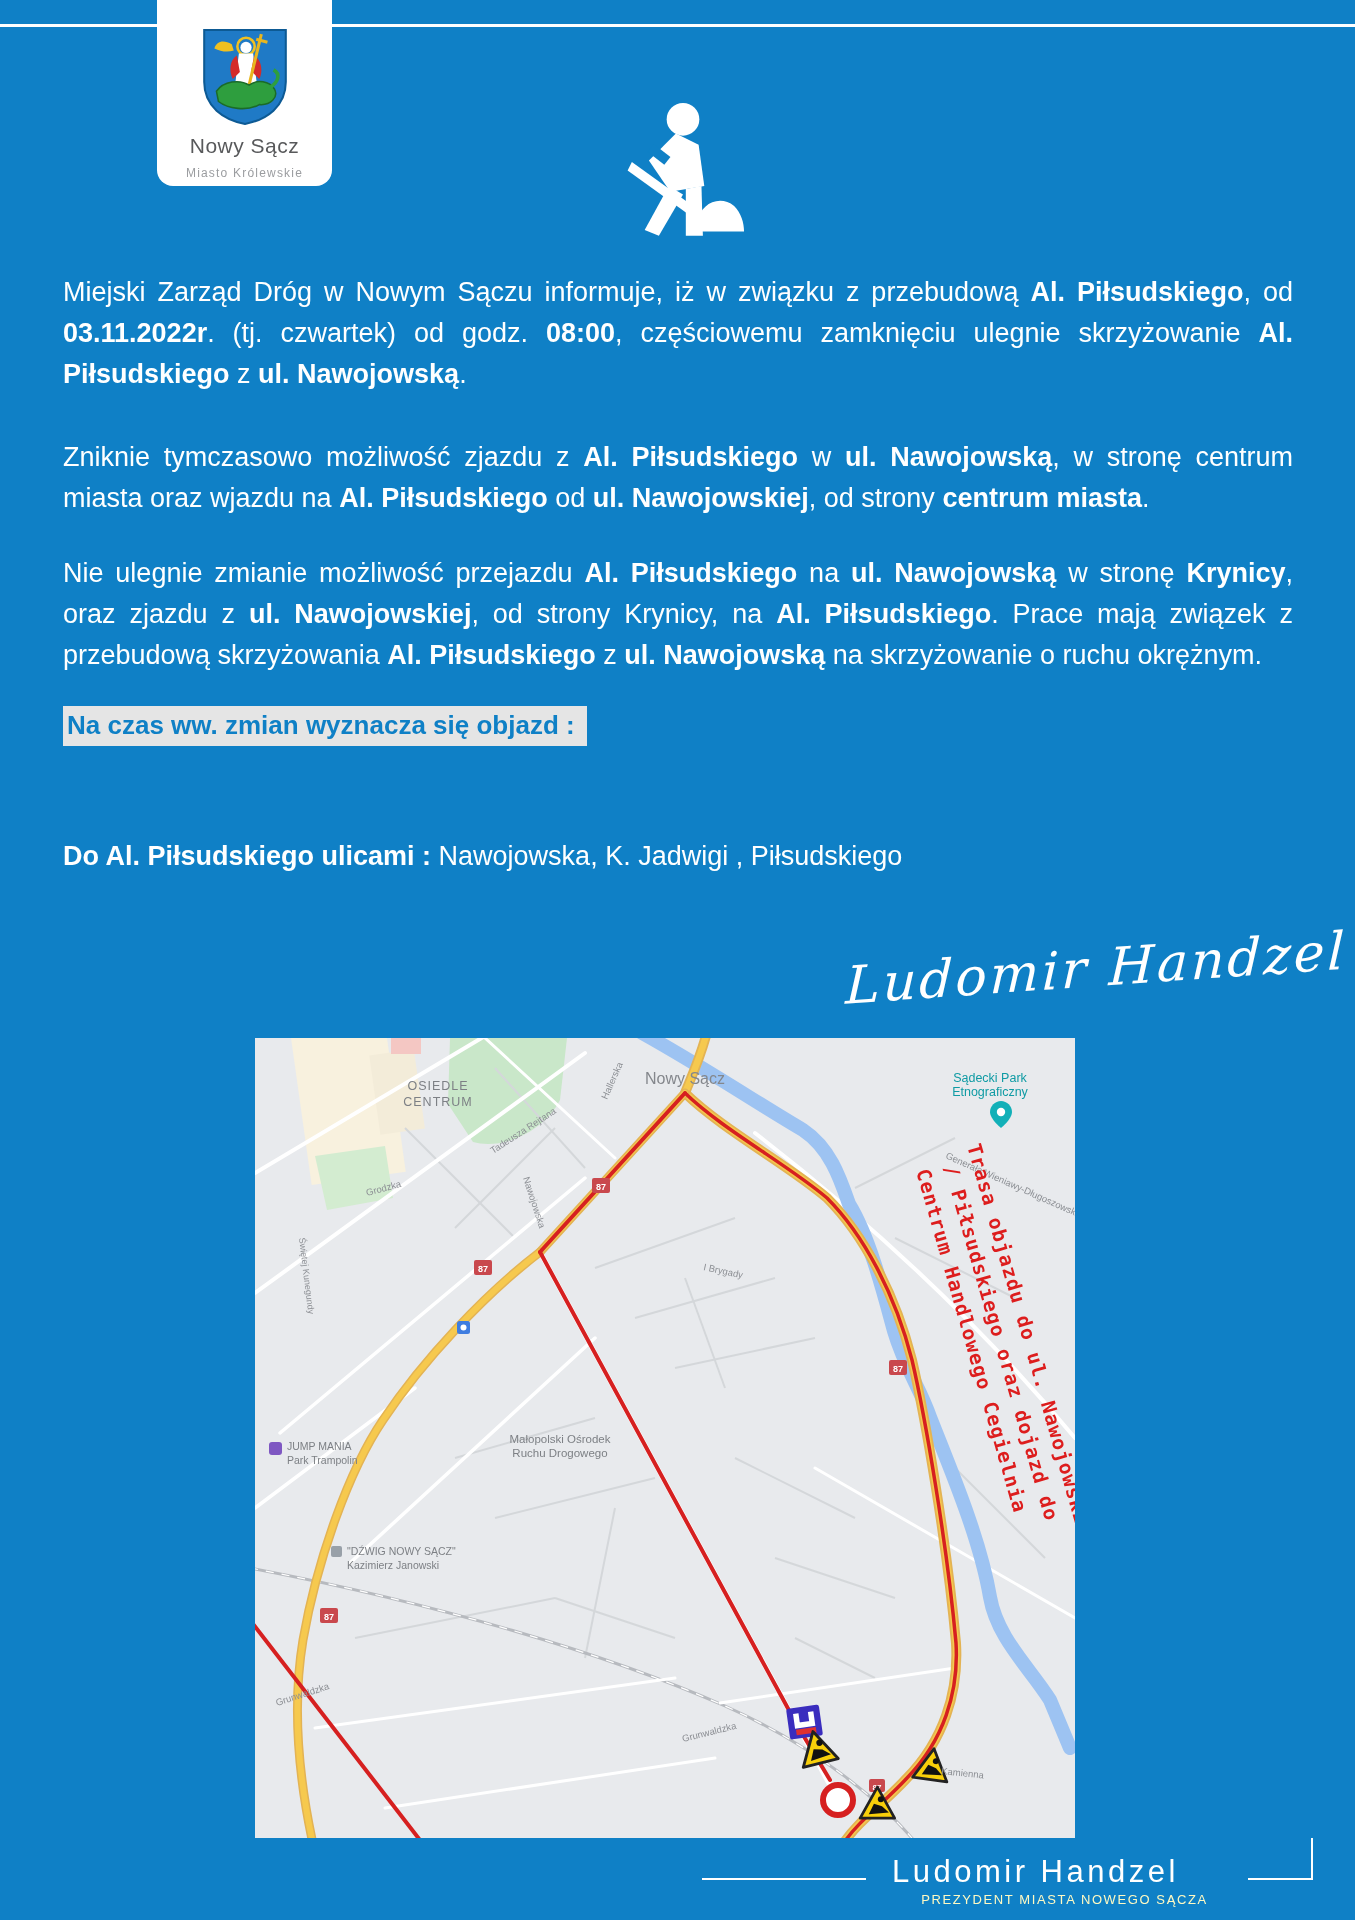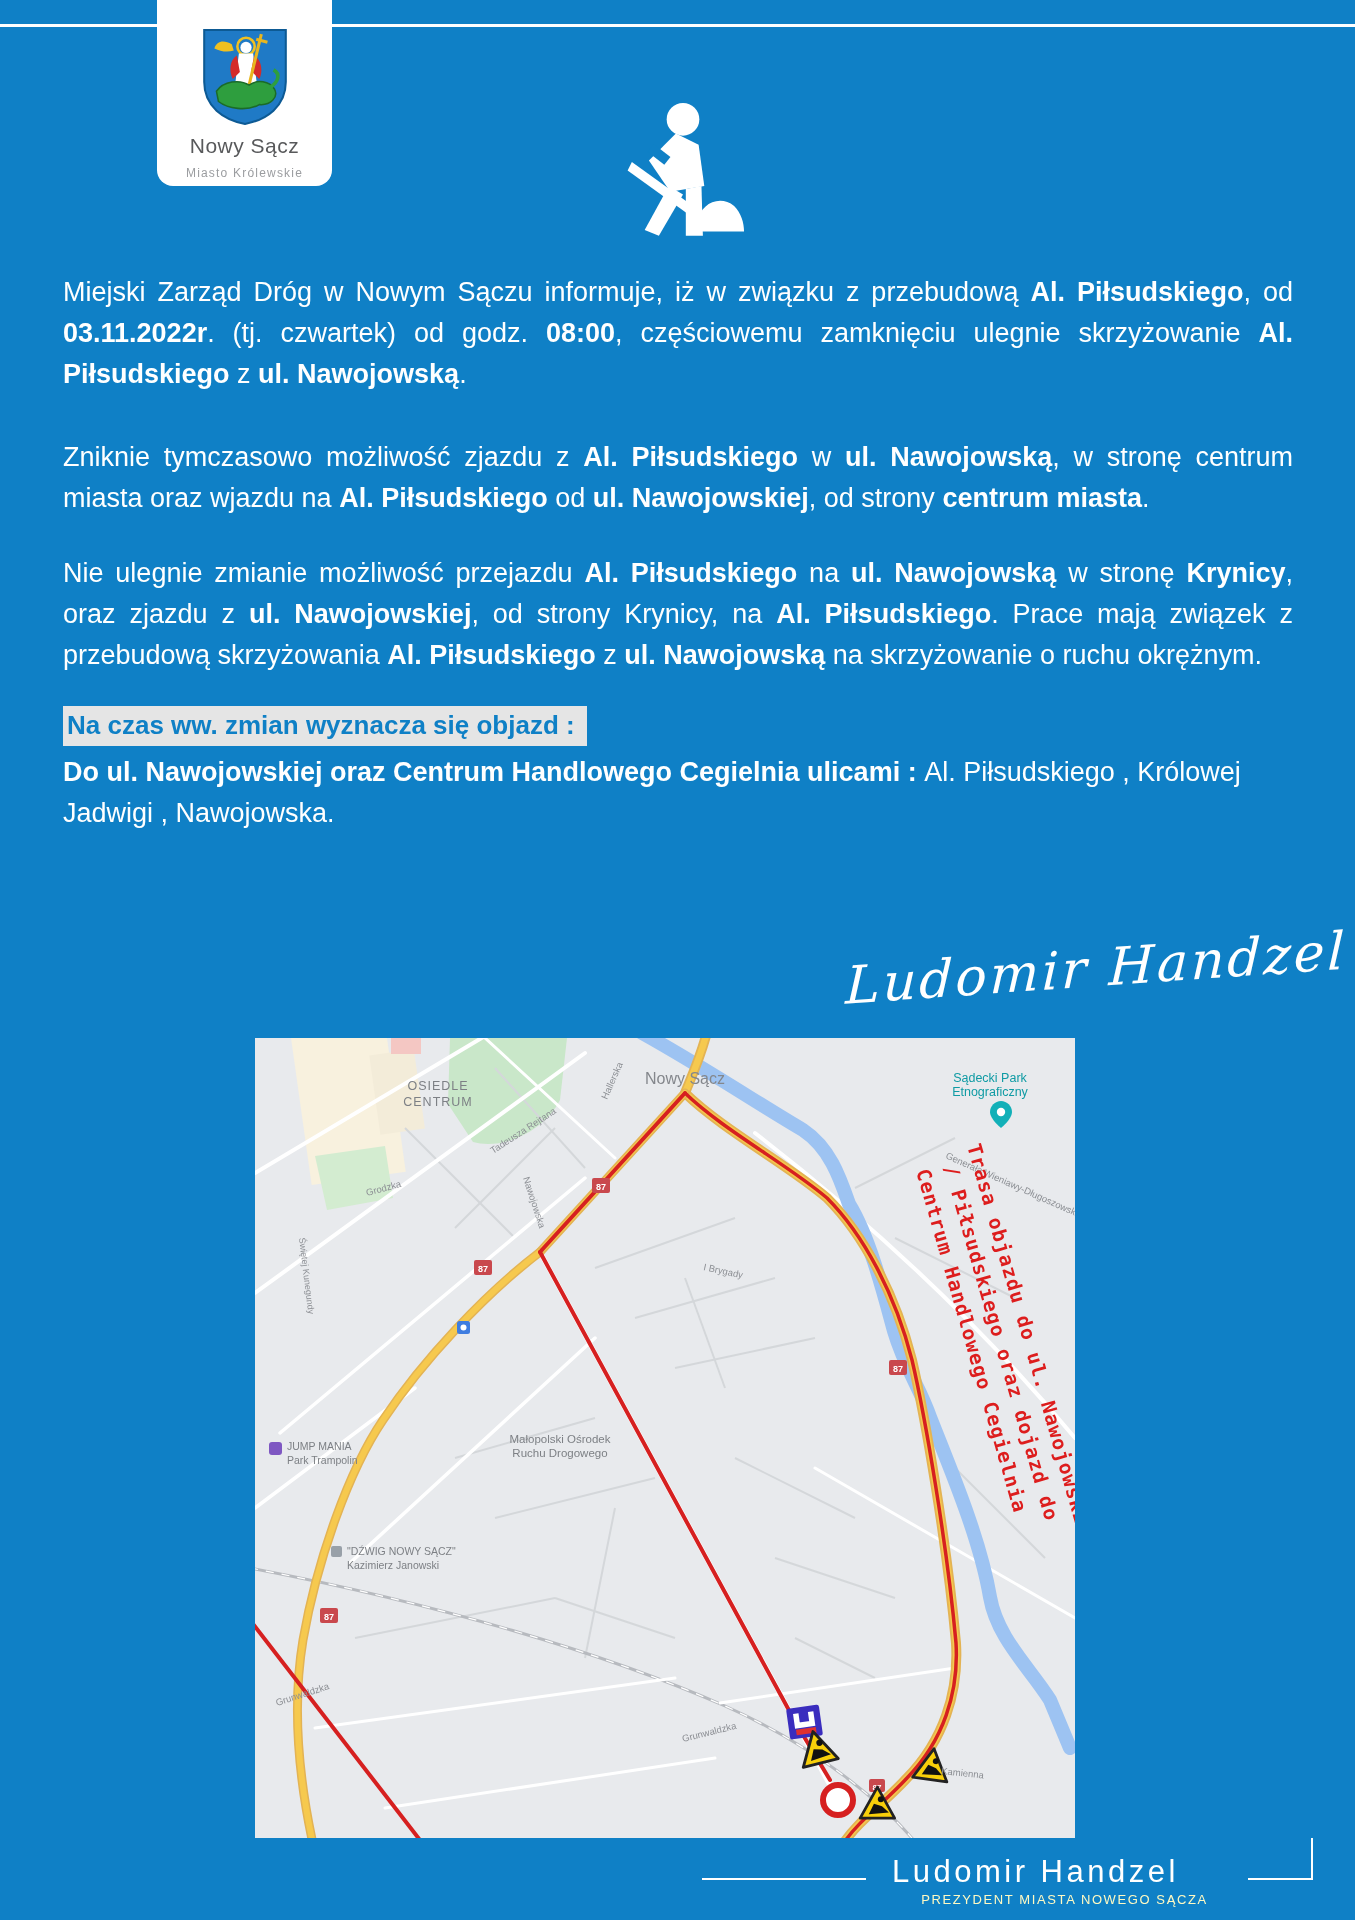--- a/index.html
+++ b/index.html
@@ -82,21 +82,21 @@
     </g>
     <rect x="26" y="36" width="15" height="7" transform="rotate(38 33 39)" fill="#0f80c6"></rect>
   </svg>
 
   <p class="blocktxt just" style="top:272px;margin:0;"><span>Miejski Zarząd Dróg w Nowym Sączu informuje, iż w związku z przebudową </span><span class="bseg">Al. Piłsudskiego</span><span>, od </span><span class="bseg">03.11.2022r</span><span>. (tj. czwartek) od godz. </span><span class="bseg">08:00</span><span>, częściowemu zamknięciu ulegnie skrzyżowanie </span><span class="bseg">Al. Piłsudskiego</span><span> z </span><span class="bseg">ul. Nawojowską</span><span>.</span></p>
   <p class="blocktxt just" style="top:437px;margin:0;"><span>Zniknie tymczasowo możliwość zjazdu z </span><span class="bseg">Al. Piłsudskiego</span><span> w </span><span class="bseg">ul. Nawojowską</span><span>, w stronę centrum miasta oraz wjazdu na </span><span class="bseg">Al. Piłsudskiego</span><span> od </span><span class="bseg">ul. Nawojowskiej</span><span>, od strony </span><span class="bseg">centrum miasta</span><span>.</span></p>
   <p class="blocktxt just" style="top:553px;margin:0;"><span>Nie ulegnie zmianie możliwość przejazdu </span><span class="bseg">Al. Piłsudskiego</span><span> na </span><span class="bseg">ul. Nawojowską</span><span> w stronę </span><span class="bseg">Krynicy</span><span>, oraz zjazdu z </span><span class="bseg">ul. Nawojowskiej</span><span>, od strony Krynicy, na </span><span class="bseg">Al. Piłsudskiego</span><span>. Prace mają związek z przebudową skrzyżowania </span><span class="bseg">Al. Piłsudskiego</span><span> z </span><span class="bseg">ul. Nawojowską</span><span> na skrzyżowanie o ruchu okrężnym.</span></p>
 
   <div class="highlight">Na czas ww. zmian wyznacza się objazd :</div>
 
-  <p class="blocktxt" style="top:752px;margin:0;"><span class="bseg">Do ul. Nawojowskiej oraz Centrum Handlowego Cegielnia ulicami : </span><span>Al. Piłsudskiego , Królowej Jadwigi , Nawojowska.</span></p>
+  <p class="blocktxt" style="top:836px;margin:0;"><span class="bseg">Do Al. Piłsudskiego ulicami : </span><span>Nawojowska, K. Jadwigi , Piłsudskiego</span></p>
 
 
   <div class="signature">Ludomir Handzel</div>
 
   <div class="map">
     <svg viewBox="0 0 820 800">
 
       <rect x="0" y="0" width="820" height="800" fill="#e8eaed"></rect>
       <g transform="rotate(-8 100 60)">
         <rect x="45" y="-10" width="95" height="150" fill="#f8f1de"></rect>

